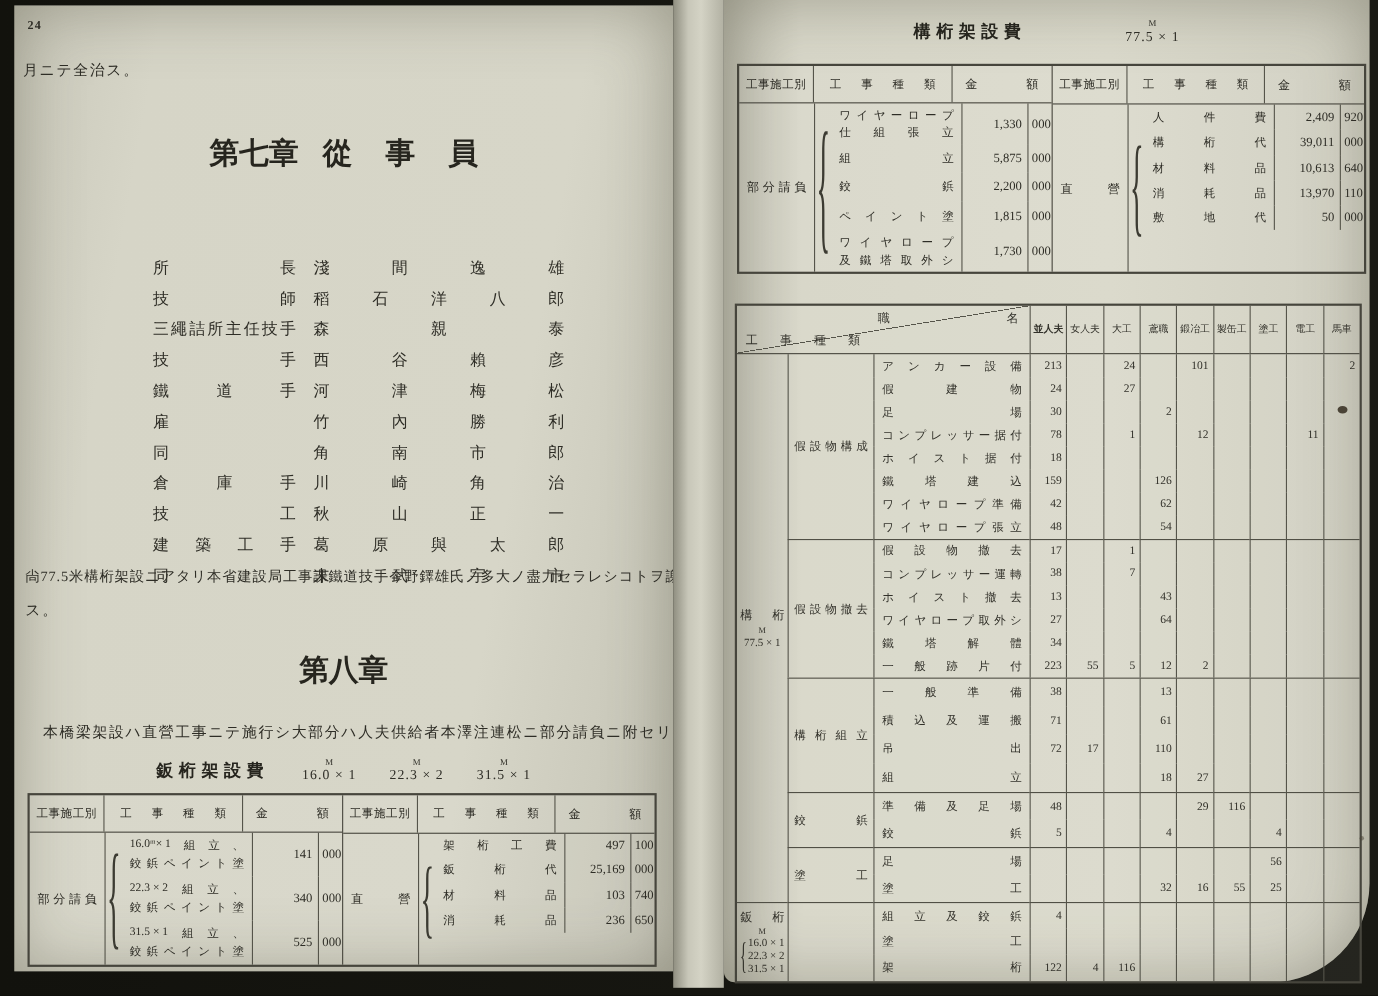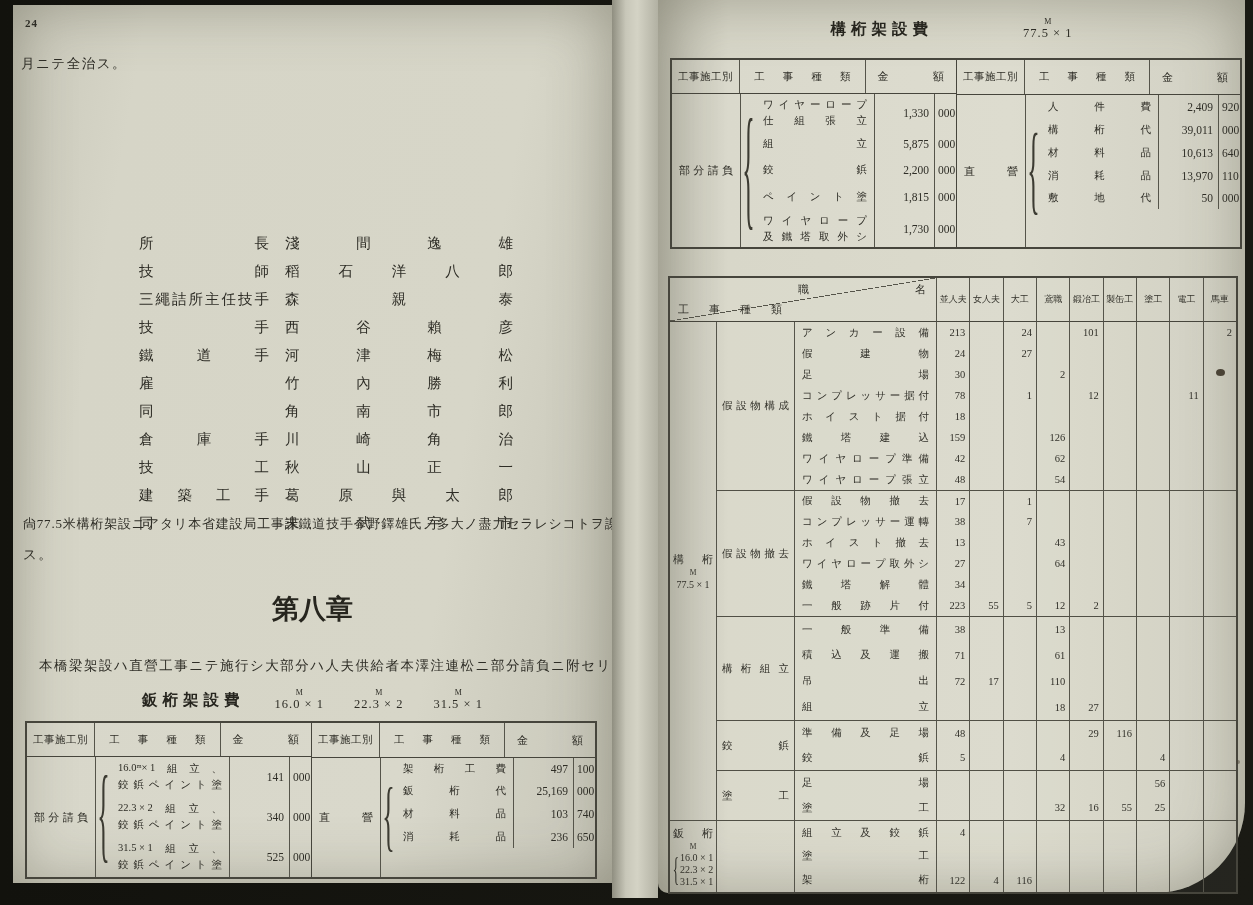--- a/index.html
+++ b/index.html
@@ -92,20 +92,24 @@
 </style>
 </head>
 <body>
 
 <div class="photo">
 
   <div class="page left">
     <div class="pnum">24</div>
     <div class="line" style="left:8px;top:50px;">月ニテ全治ス。</div>
 
+    <div class="chapter" style="top:116px;">
+      <span>第七章</span>
+      <span class="cname">從事員</span>
+    </div>
 
 
     <div class="plist" style="top:224px;" id="personnel">
         <div class="prow">
           <div class="ptitle">
             <span>所</span>
             <span>長</span>
           </div>
           <div class="pname">
             <span>淺</span>
@@ -649,21 +653,21 @@
             <span>職</span>
             <span>名</span>
           </div>
           <div class="cbot">
             <span>工</span>
             <span>事</span>
             <span>種</span>
             <span>類</span>
           </div>
         </div>
-        <div class="lcell colhead" style="grid-area: 1 / 4;">並人夫</div>
+        <div class="lcell colhead" style="grid-area: 1 / 4; font-weight: bold;">並人夫</div>
         <div class="lcell colhead" style="grid-area: 1 / 5;">女人夫</div>
         <div class="lcell colhead" style="grid-area: 1 / 6;">大工</div>
         <div class="lcell colhead" style="grid-area: 1 / 7;">鳶職</div>
         <div class="lcell colhead" style="grid-area: 1 / 8;">鍛冶工</div>
         <div class="lcell colhead" style="grid-area: 1 / 9;">製缶工</div>
         <div class="lcell colhead" style="grid-area: 1 / 10;">塗工</div>
         <div class="lcell colhead" style="grid-area: 1 / 11;">電工</div>
         <div class="lcell colhead" style="grid-area: 1 / 12;">馬車</div>
         <div class="lcell ocell" style="grid-area: 2 / 1 / span 22;">
           <div class="ospread">

